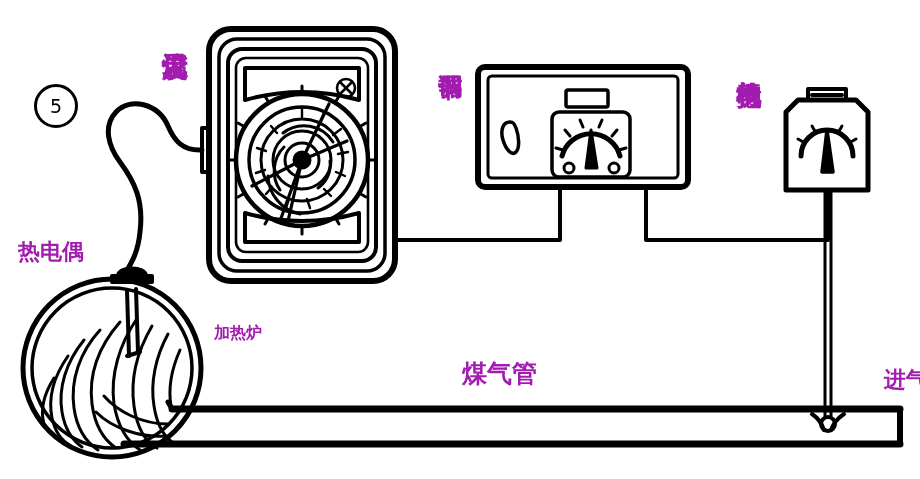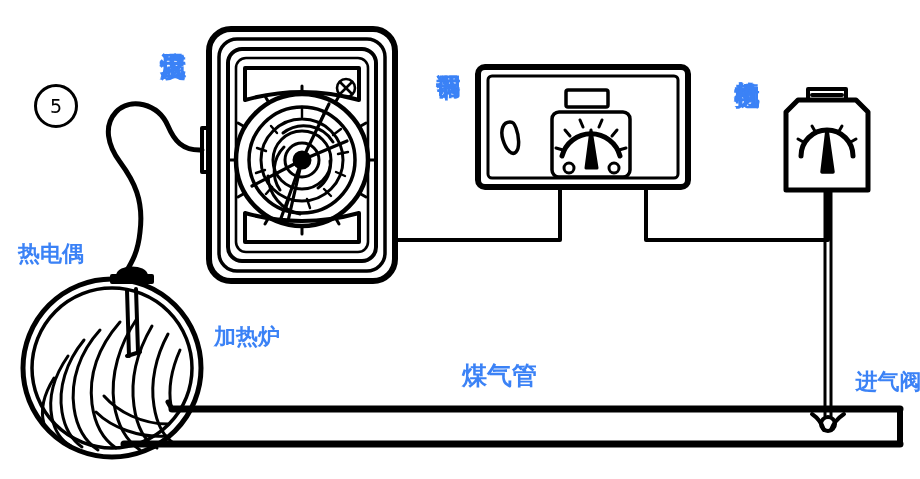--- a/index.html
+++ b/index.html
@@ -1,22 +1,22 @@
 <!DOCTYPE html>
 <html><head>
 <meta charset="utf-8">
 <style>
   html,body{margin:0;padding:0;background:#ffffff;}
   #page{
     position:relative;width:920px;height:479px;background:#ffffff;overflow:hidden;
     font-family:"DejaVu Sans","Liberation Sans",sans-serif;
   }
   .lbl{
-    position:absolute;color:#3b82f6;font-weight:bold;line-height:1.0;
-    font-family:Liberation Sans, sans-serif;
+    position:absolute;color:#a21caf;font-weight:bold;line-height:1.0;
+    font-family:Liberation Mono, monospace;
     letter-spacing:0px;white-space:pre;
   }
   .vert{writing-mode:vertical-rl;text-orientation:upright;line-height:1.02;}
   .figno{
     position:absolute;width:38px;height:38px;border:3px solid #000;border-radius:50%;
     display:flex;align-items:center;justify-content:center;font-size:19px;color:#000;
     font-family:"DejaVu Sans","Liberation Sans",sans-serif;
   }
   svg{position:absolute;left:0;top:0;}
 </style>
@@ -230,21 +230,21 @@
   <div class="figno" style="left:34px;top:84px;">5</div>
 
   <div class="lbl vert" style="left:160px;top:32px;font-size:26px;">温度记录仪</div>
 
   <div class="lbl vert" style="left:436px;top:56px;font-size:24px;">偶调调节器</div>
 
   <div class="lbl vert" style="left:734px;top:62px;font-size:25px;">电动执行机构</div>
 
   <div class="lbl" style="left:18px;top:243px;font-size:22px;">热电偶</div>
 
-  <div class="lbl" style="left:214px;top:326px;font-size:22px;">加热炉</div>
+  <div class="lbl" style="left:214px;top:326px;font-size:16px;">加热炉</div>
 
   <div class="lbl" style="left:462px;top:363px;font-size:25px;">煤气管</div>
 
   <div class="lbl vert" style="left:831px;top:348px;font-size:22px;height:64px;writing-mode:horizontal-tb;">
     <span style="display:inline-block;width:2em;word-break:break-all;line-height:1.05;">进气阀门</span>
   </div>
 
 </div>
 
 </body></html>

